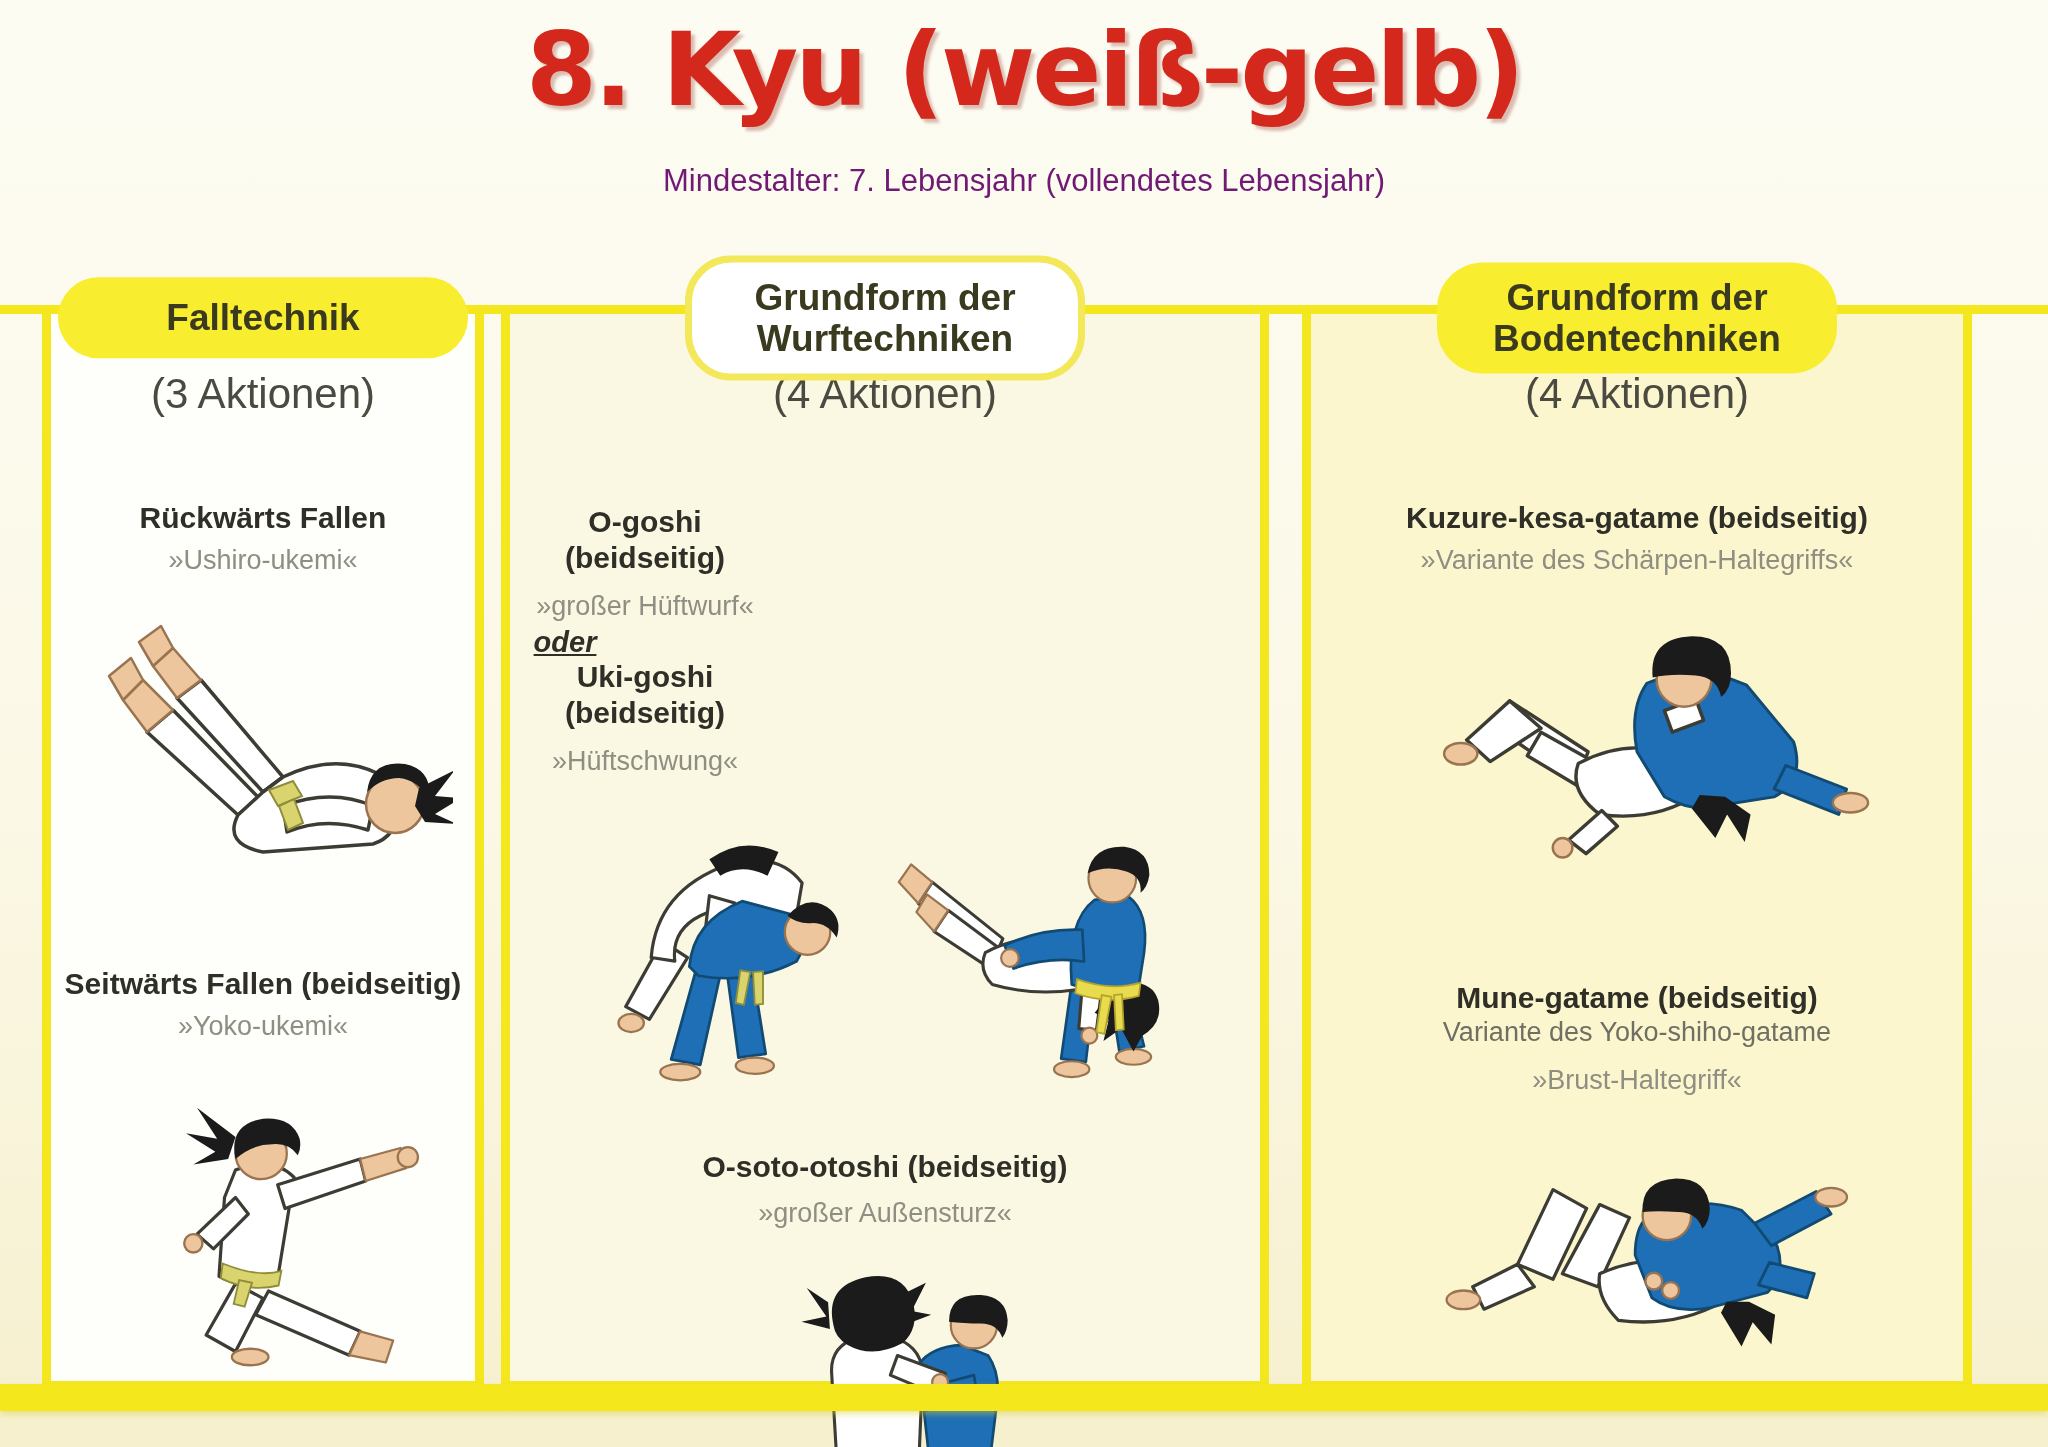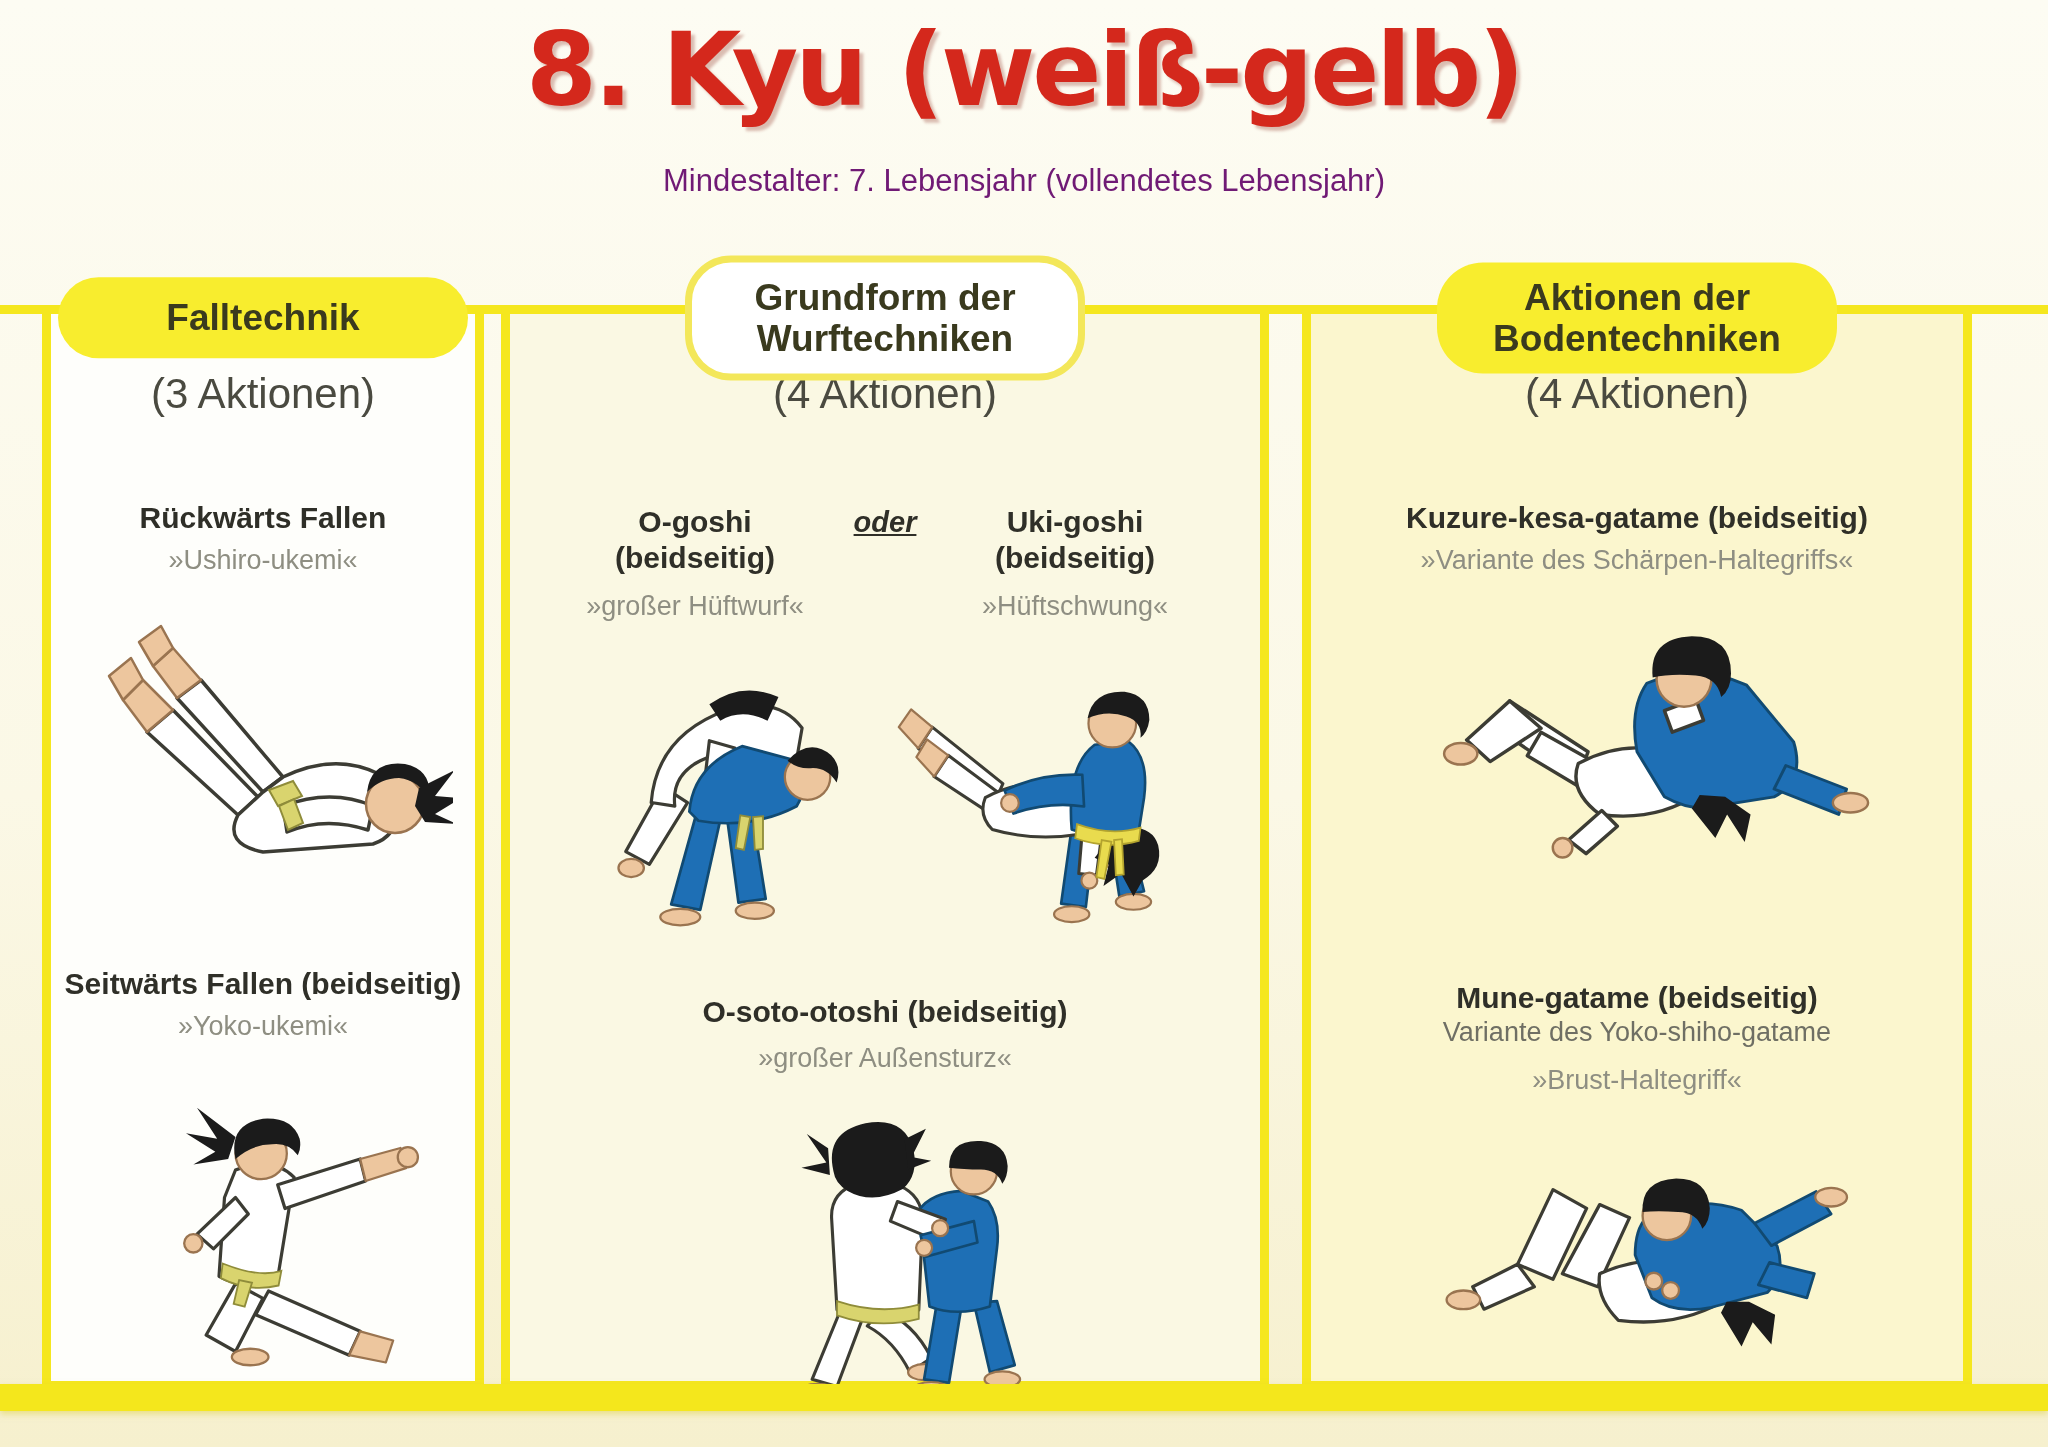--- a/index.html
+++ b/index.html
@@ -63,21 +63,21 @@
     font-size: 30px; font-weight: bold; color: #2F2F28; line-height: 1.2;
   }
   .tech-sub {
     text-align: center;
     font-size: 27px; color: #8E8E82; line-height: 1.25; margin-top: 8px;
   }
   .illus { display: flex; justify-content: center; }
   
   .pair-row {
     margin-top: 86px;
-    display: flex; justify-content: center; align-items: flex-start;
+    display: flex; justify-content: center; align-items: flex-start; flex-direction: column;
   }
   .pair-block { width: 270px; }
   .pair-oder {
     width: 110px; margin-top: 2px;
     text-align: center;
     font-size: 29px; font-weight: bold; font-style: italic;
     text-decoration: underline; color: #2F2F28;
   }
   .pair-illus-row {
     margin-top: 4px;
@@ -281,21 +281,21 @@
         <polygon class="h" points="136,70 112,54 134,86 106,92 138,100"></polygon>
         <polygon class="h" points="222,60 246,48 230,80 252,84 226,94"></polygon>
 
         <circle class="s" cx="300" cy="96" r="26"></circle>
         <path class="h" d="M272,92 q0,-32 36,-30 q28,2 30,28 q0,12 -6,20 q-6,-16 -24,-16 q-20,0 -36,-2 z"></path>
       </svg>
     </div>
   </div>
 
   <div class="col col3">
-    <div class="pill pill-yellow pill-two-line">Aktionen der Bodentechniken</div>
+    <div class="pill pill-yellow pill-two-line">Grundform der Bodentechniken</div>
     <div class="actions">(4 Aktionen)</div>
 
     <div style="margin-top:82px;">
       <div class="tech-name">Kuzure-kesa-gatame (beidseitig)</div>
       <div class="tech-sub">»Variante des Schärpen-Haltegriffs«</div>
     </div>
 
     <div class="illus" style="margin-top:14px;">
       <svg width="470" height="300" viewBox="0 0 480 300">
 

